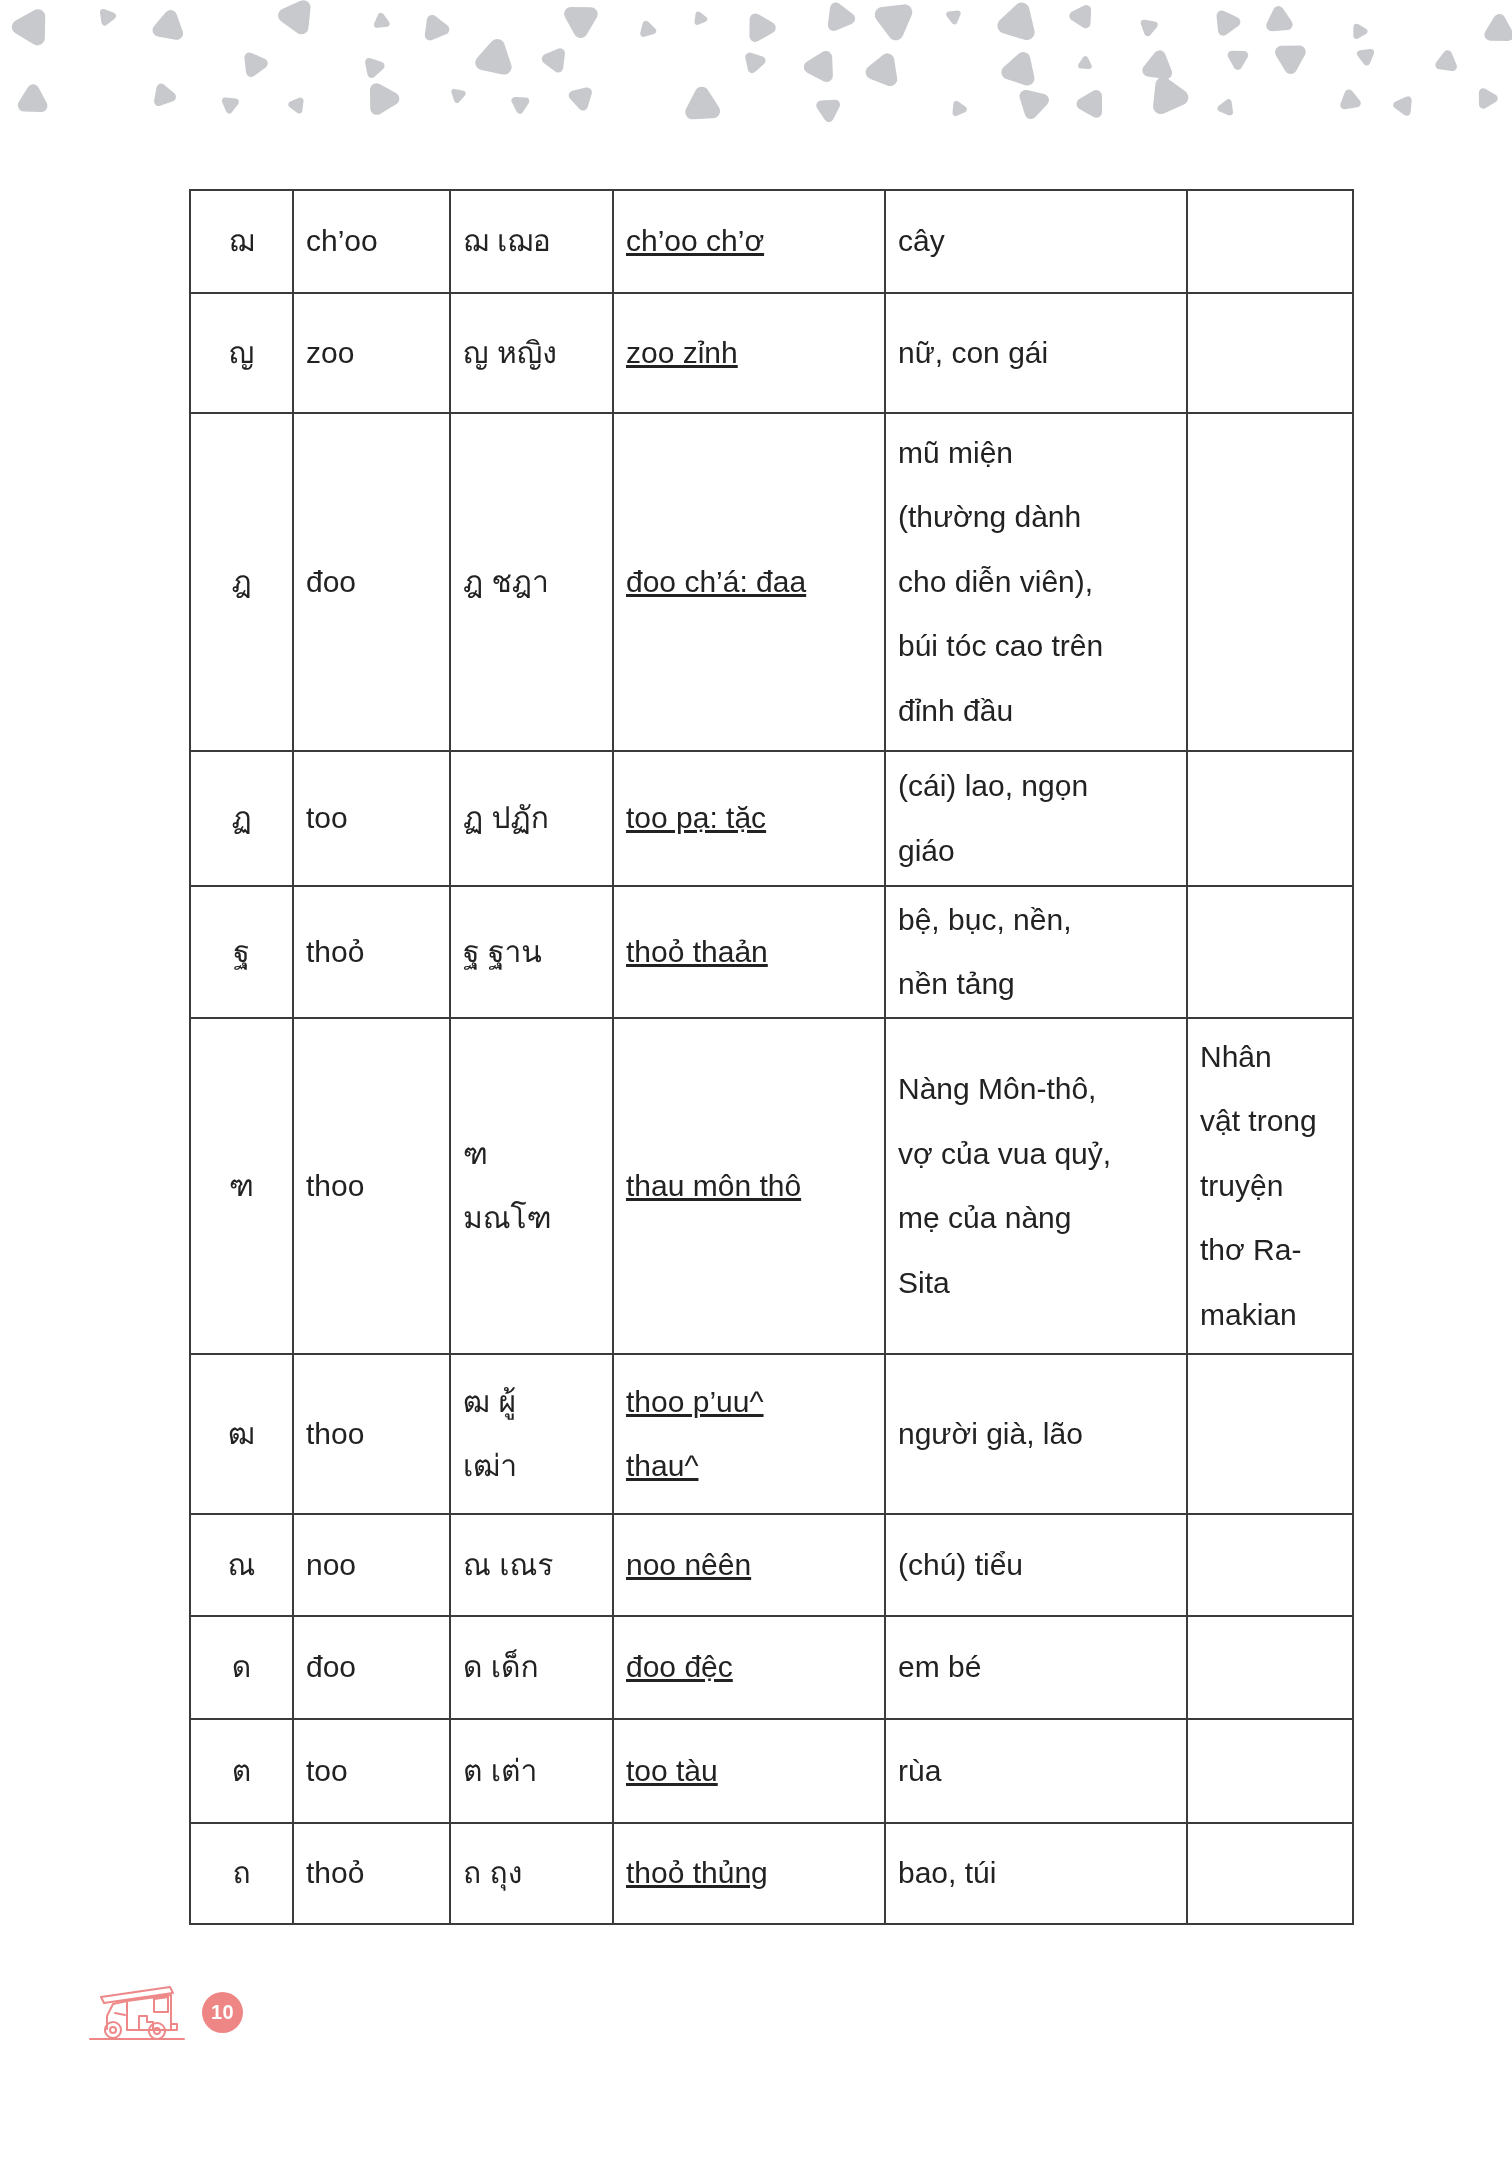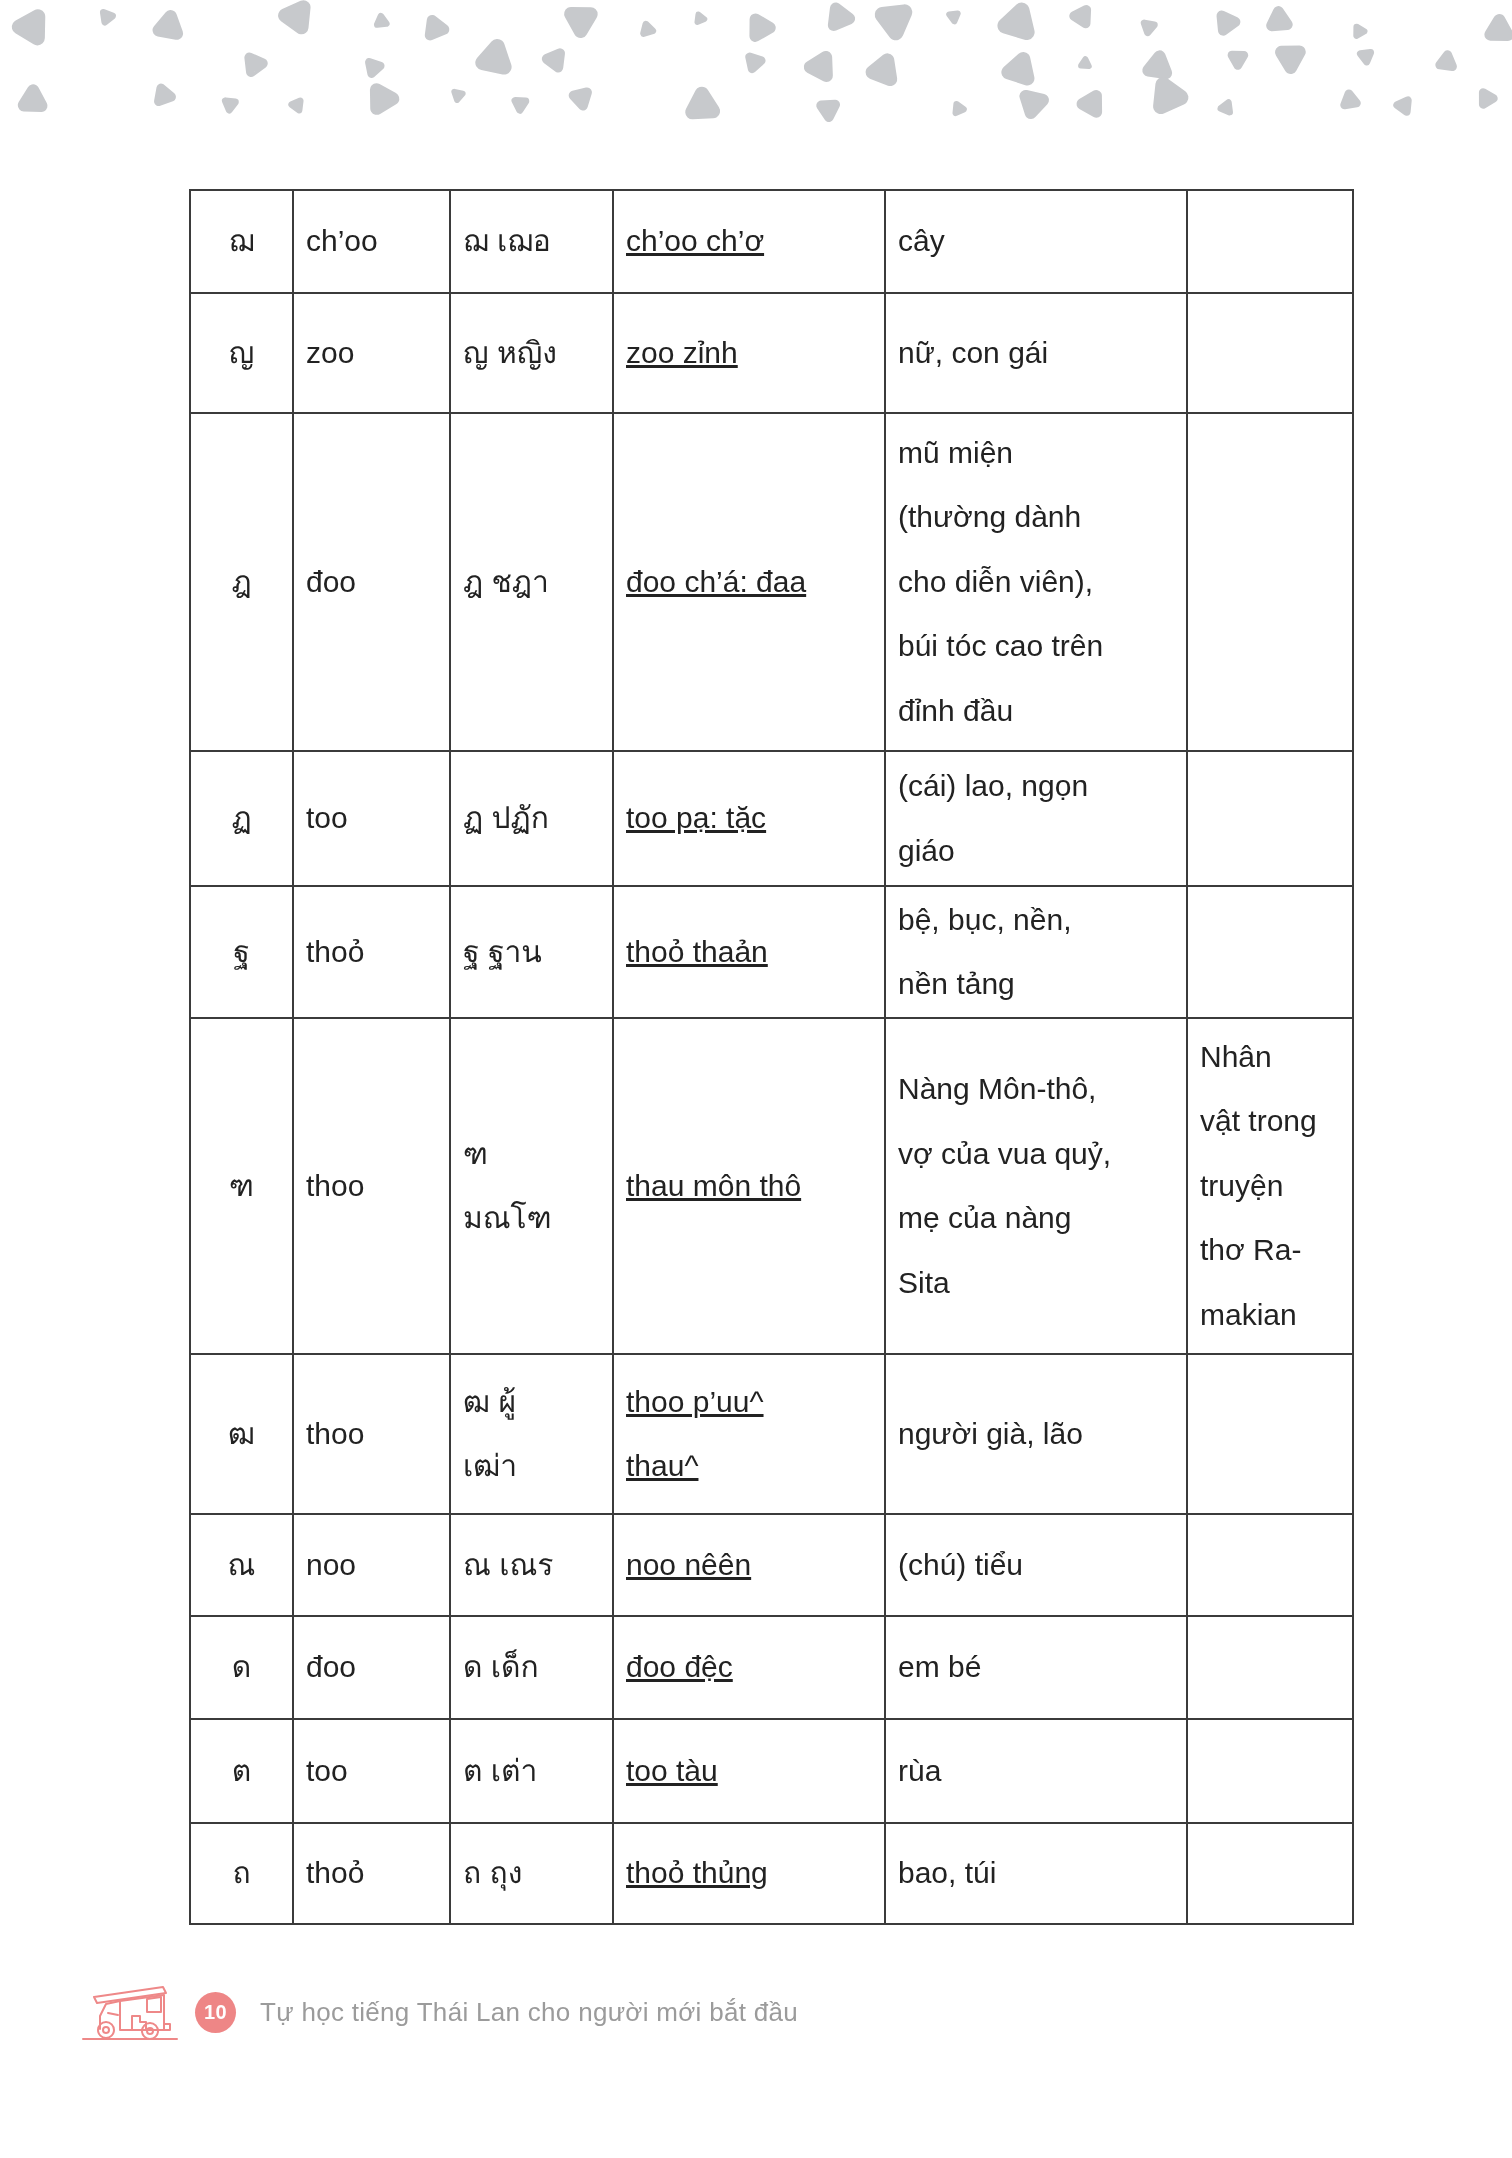--- a/index.html
+++ b/index.html
@@ -40,21 +40,21 @@
   tr:nth-child(4)  { height:135px; }
   tr:nth-child(5)  { height:132px; }
   tr:nth-child(6)  { height:336px; }
   tr:nth-child(7)  { height:160px; }
   tr:nth-child(8)  { height:102px; }
   tr:nth-child(9)  { height:103px; }
   tr:nth-child(10) { height:104px; }
   tr:nth-child(11) { height:101px; }
 
   
-  .footer { position:absolute; left:0; top:1980px; width:1296px; height:70px; }
+  .footer { position:absolute; left:7px; top:1980px; width:1296px; height:70px; }
   .tuktuk { position:absolute; left:80px; top:4px; width:100px; height:58px; }
   .page-badge {
     position:absolute; left:195px; top:12px;
     width:41px; height:41px; border-radius:50%;
     background:#ee8686; color:#ffffff;
     font-size:20px; font-weight:bold;
     display:flex; align-items:center; justify-content:center;
     letter-spacing:0.5px;
   }
   .footer-title {
@@ -261,16 +261,15 @@
 
       <circle cx="26" cy="46" r="8"></circle>
       <circle cx="26" cy="46" r="3"></circle>
 
       <circle cx="70" cy="47" r="8"></circle>
       <circle cx="70" cy="47" r="3"></circle>
     </svg>
     <div class="page-badge">
       <span>10</span>
     </div>
-    <div class="footer-title">Tự học tiếng Thái Lan cho người mới bắt đầu</div>
   </div>
 
 </div>
 
 </body></html>

